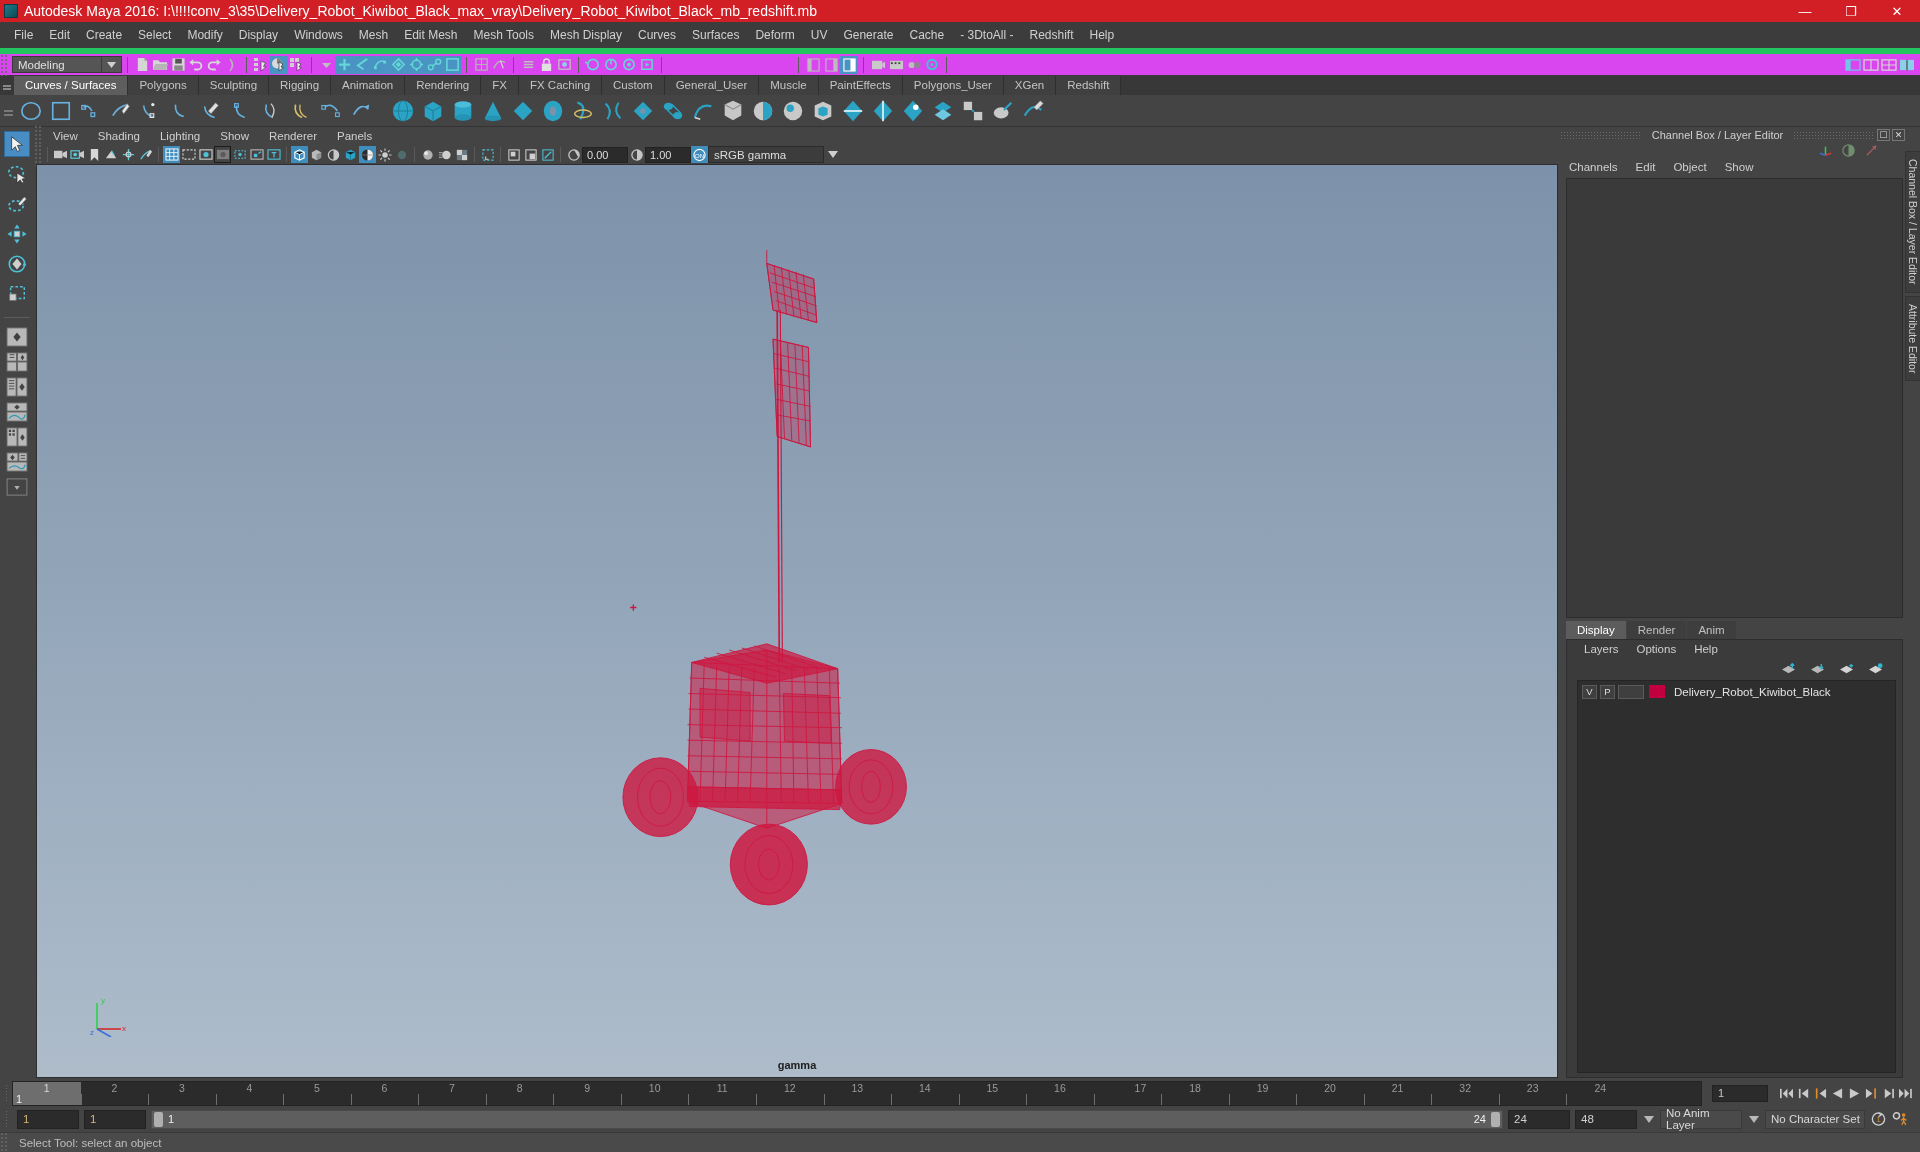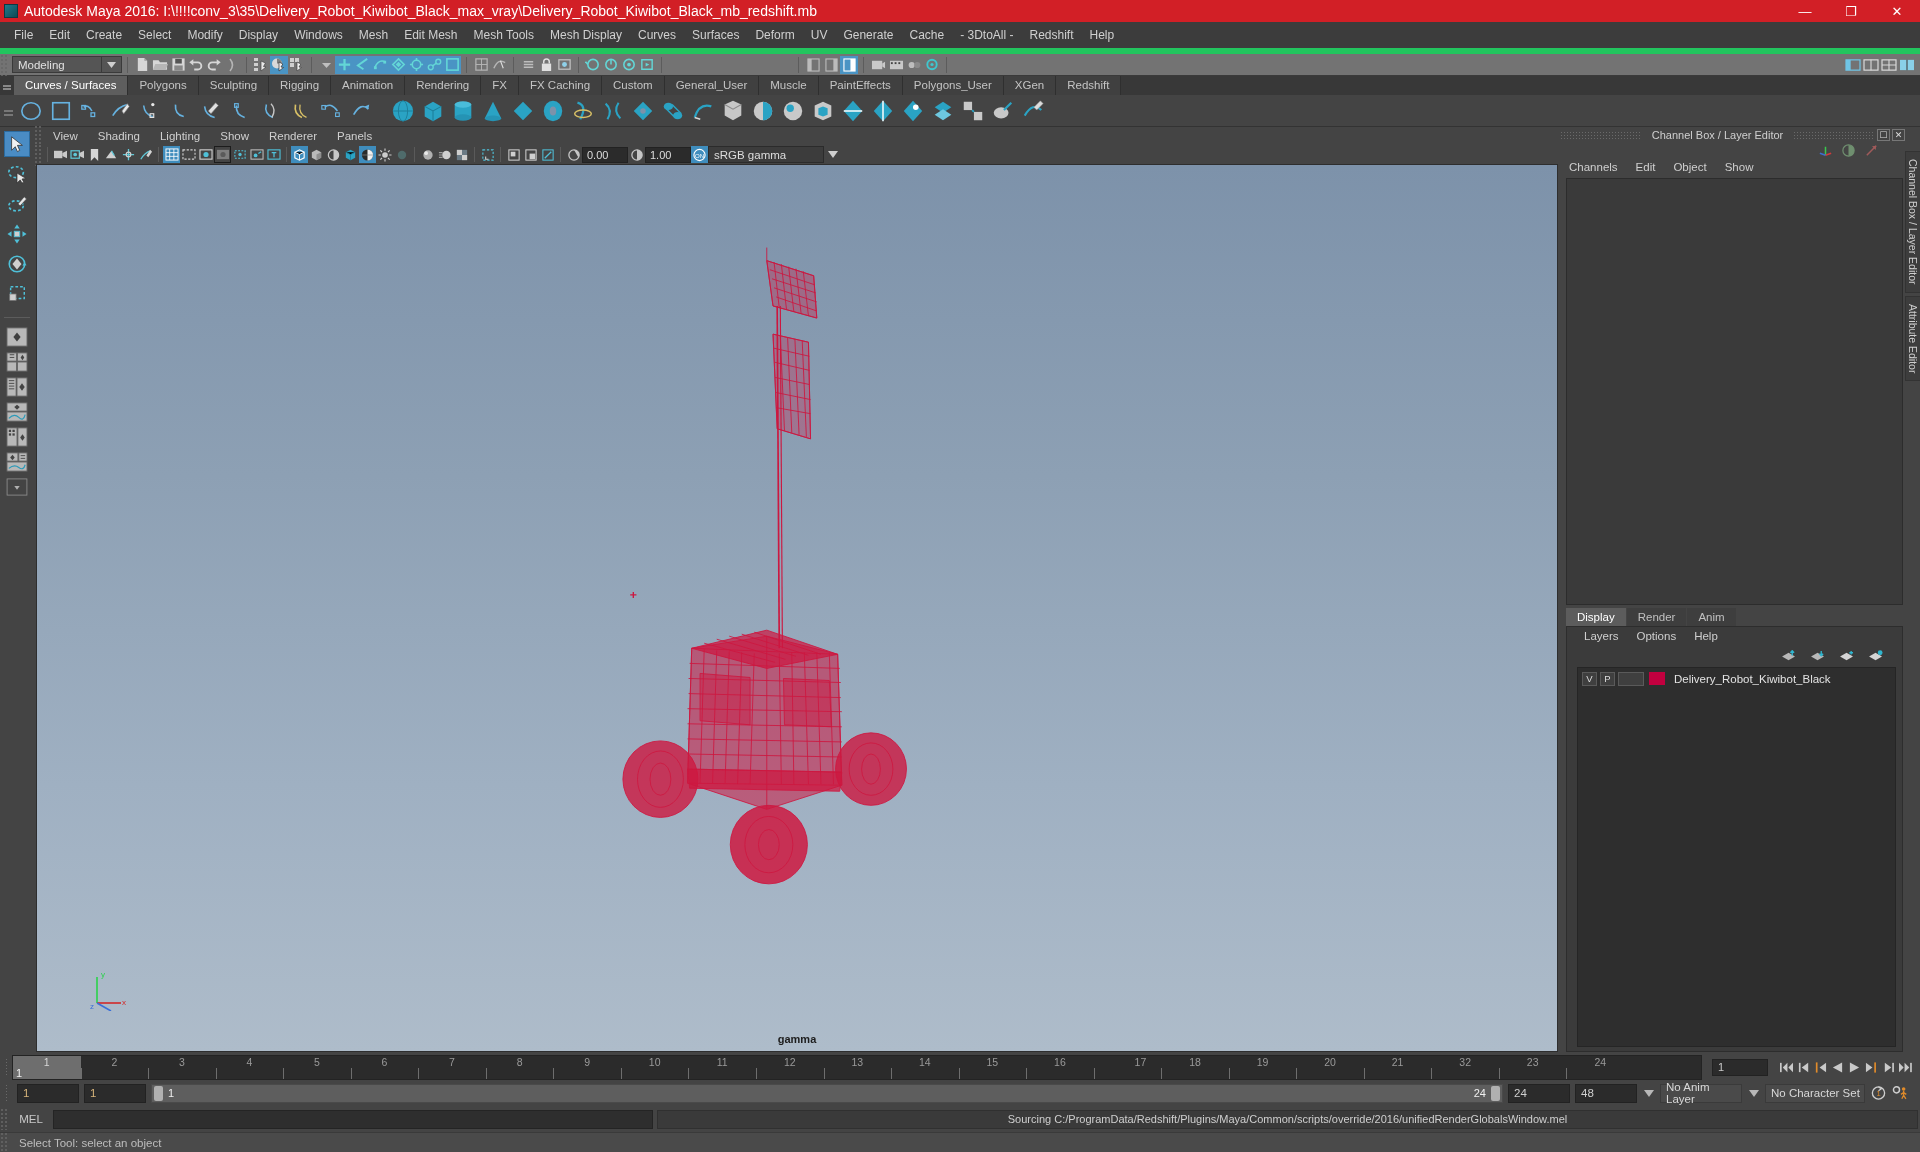--- a/index.html
+++ b/index.html
@@ -27,21 +27,21 @@
 
   
   .menubar {
     height:32px; background:#3c3c3c; display:flex; align-items:center; flex:none;
     border-bottom:6px solid #22c55e; padding-left:6px;
   }
   .menubar .mi { padding:0 8px; font-size:12px; color:#d0d0d0; line-height:18px; white-space:nowrap; }
 
   
   .statusline {
-    height:22px; background:#737373; display:flex; align-items:center; flex:none; gap:0px;
+    height:22px; background:#d946ef; display:flex; align-items:center; flex:none; gap:0px;
     border-bottom:1px solid #3a3a3a;
   }
   .grip { width:9px; height:22px; flex:none;
     background-image:radial-gradient(circle, #666 0.8px, transparent 1px);
     background-size:4px 4px; opacity:.8; }
   .menu-set {
     width:90px; height:17px; background:#555; color:#e0e0e0; font-size:11.5px;
     display:flex; align-items:center; padding-left:5px; margin-left:3px; flex:none;
     border:1px solid #3a3a3a;
   }
@@ -1331,25 +1331,19 @@
     <div class="pbtn">
       <svg width="18" height="16" viewBox="0 0 19 17">
           <circle cx="5" cy="5" r="3.4" fill="none" stroke="#cfcfcf" stroke-width="1.6"></circle>
           <circle cx="13" cy="4" r="2" fill="#e08b2a"></circle>
           <path d="M13 6 L13 11 M13 8 L10 10 M13 8 L16 10 M13 11 L11 15 M13 11 L15.5 15" stroke="#e08b2a" stroke-width="1.5" fill="none"></path>
         </svg>
     </div>
     <div style="width:6px"></div>
   </div>
 
-  <div class="melrow">
-    <div class="grip"></div>
-    <div class="mel-label">MEL</div>
-    <div class="mel-input"></div>
-    <div class="mel-output">Sourcing C:/ProgramData/Redshift/Plugins/Maya/Common/scripts/override/2016/unifiedRenderGlobalsWindow.mel</div>
-  </div>
 
   <div class="helpline">
     <div class="grip"></div>
     <div class="help-text">Select Tool: select an object</div>
   </div>
 
 </div>
 
 </body></html>

